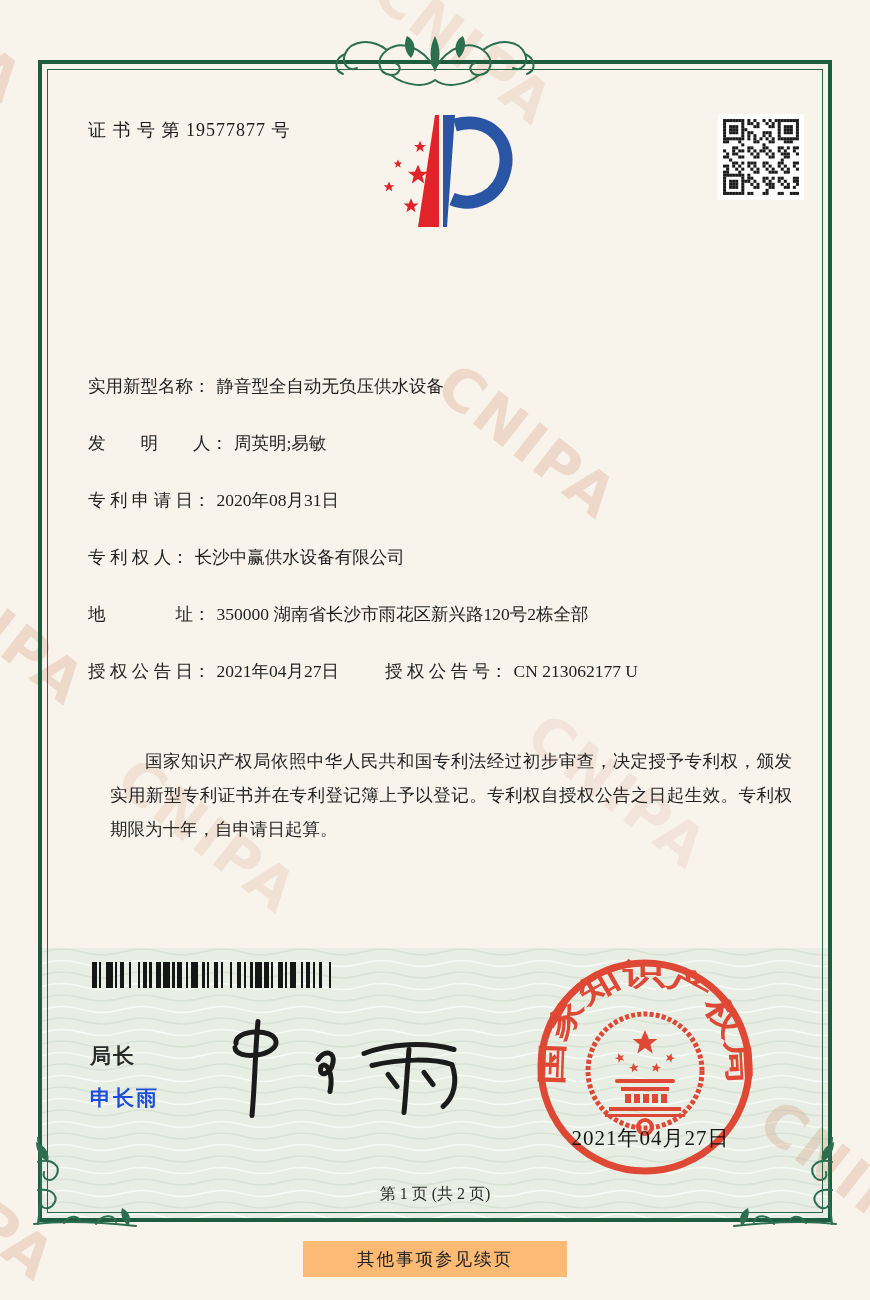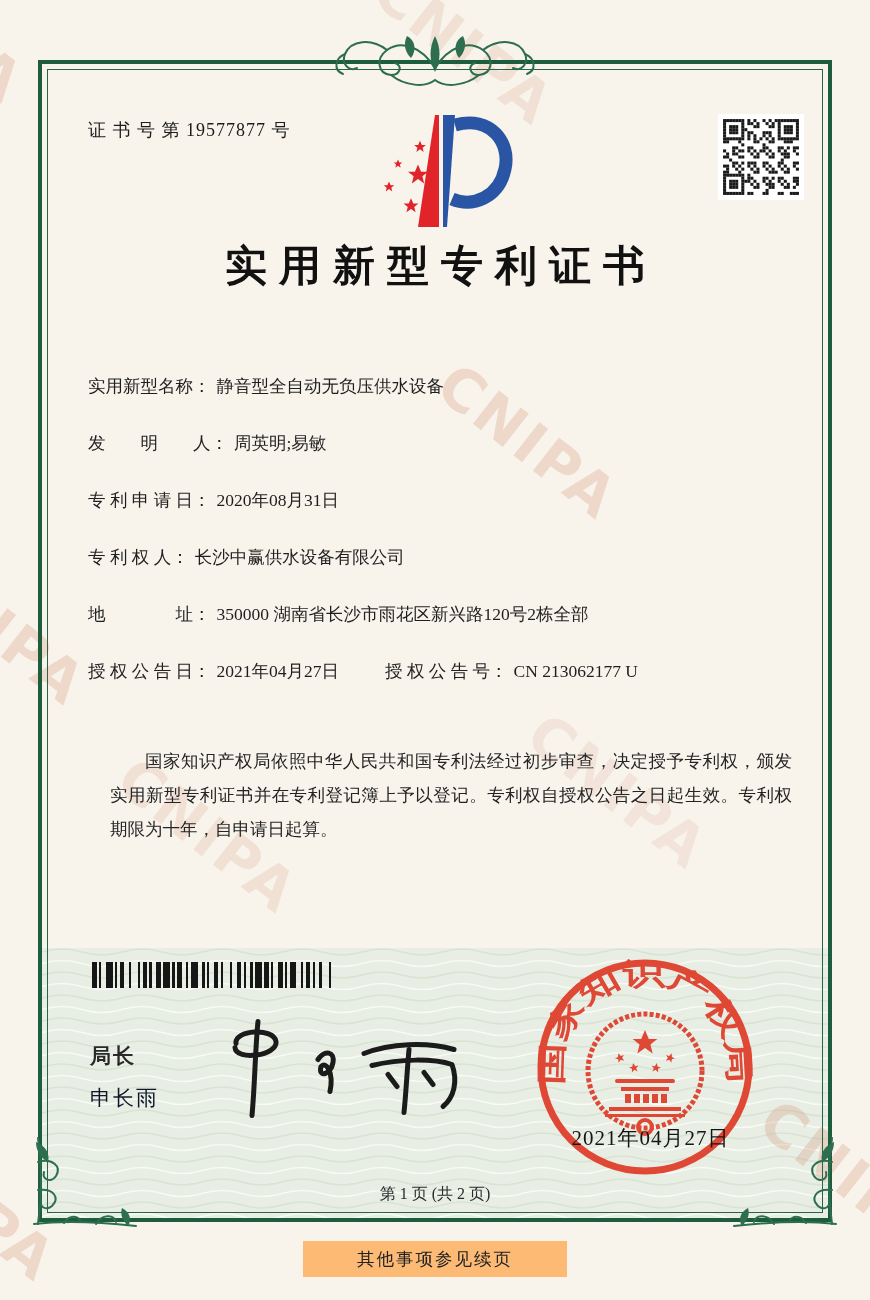--- a/index.html
+++ b/index.html
@@ -53,21 +53,21 @@
 
   
   .barcode{position:absolute;left:92px;top:962px;height:26px;display:flex;align-items:stretch;z-index:3;}
   .barcode span{display:block;height:100%;}
   .bb{background:#161616;}
 
   
   .sig-title{position:absolute;left:90px;top:1042px;z-index:4;font-family:"Liberation Sans","DejaVu Sans",sans-serif;
              font-size:21px;font-weight:600;color:#2a2a2a;letter-spacing:2px;}
   .sig-name{position:absolute;left:90px;top:1084px;z-index:4;font-family:"Liberation Sans","DejaVu Sans",sans-serif;
-            font-size:21px;font-weight:400;color:#0f172a;letter-spacing:2px;}
+            font-size:21px;font-weight:700;color:#1d4ed8;letter-spacing:2px;}
   .sig-hand{position:absolute;left:222px;top:1016px;width:250px;height:108px;z-index:4;}
 
   
   .seal{position:absolute;left:528px;top:950px;width:234px;height:234px;z-index:4;}
   .seal-date{position:absolute;left:543px;top:1124px;width:215px;z-index:5;text-align:center;
              font-size:21px;color:#141414;letter-spacing:1px;}
 
   
   .page-info{position:absolute;left:0;right:0;top:1184px;z-index:3;text-align:center;font-size:16px;color:#2b2b2b;}
   .note-strip{position:absolute;left:303px;top:1241px;width:264px;height:36px;background:#fdba74;z-index:3;
@@ -462,21 +462,20 @@
         <rect x="44" y="77" width="3" height="3"></rect>
         <rect x="47" y="77" width="3" height="3"></rect>
         <rect x="59" y="77" width="3" height="3"></rect>
         <rect x="62" y="77" width="3" height="3"></rect>
         <rect x="71" y="77" width="3" height="3"></rect>
         <rect x="74" y="77" width="3" height="3"></rect>
         <rect x="77" y="77" width="3" height="3"></rect>
       </g>
   </svg>
 
-  <div class="title">实用新型专利证书</div>
 
   <div class="fields">
     <div class="field">
       <span class="flabel">实用新型名称：</span><span class="fvalue">静音型全自动无负压供水设备</span>
     </div>
     <div class="field">
       <span class="flabel">发　　明　　人：</span><span class="fvalue">周英明;易敏</span>
     </div>
     <div class="field">
       <span class="flabel">专 利 申 请 日：</span><span class="fvalue">2020年08月31日</span>

